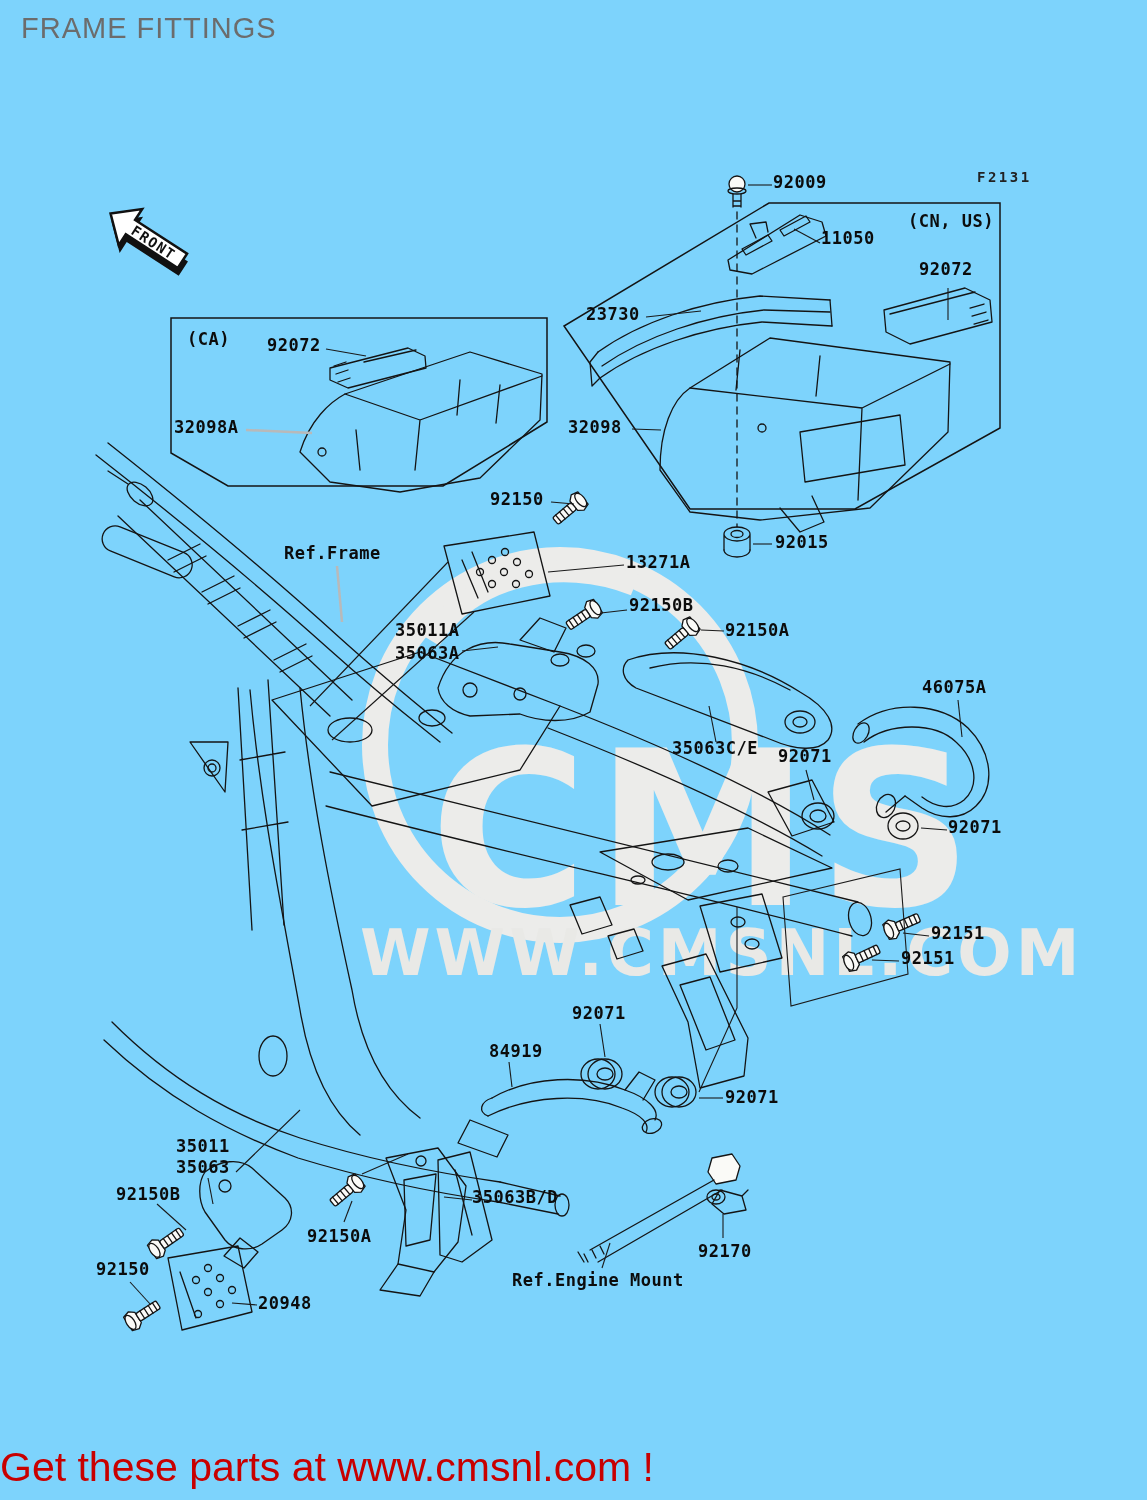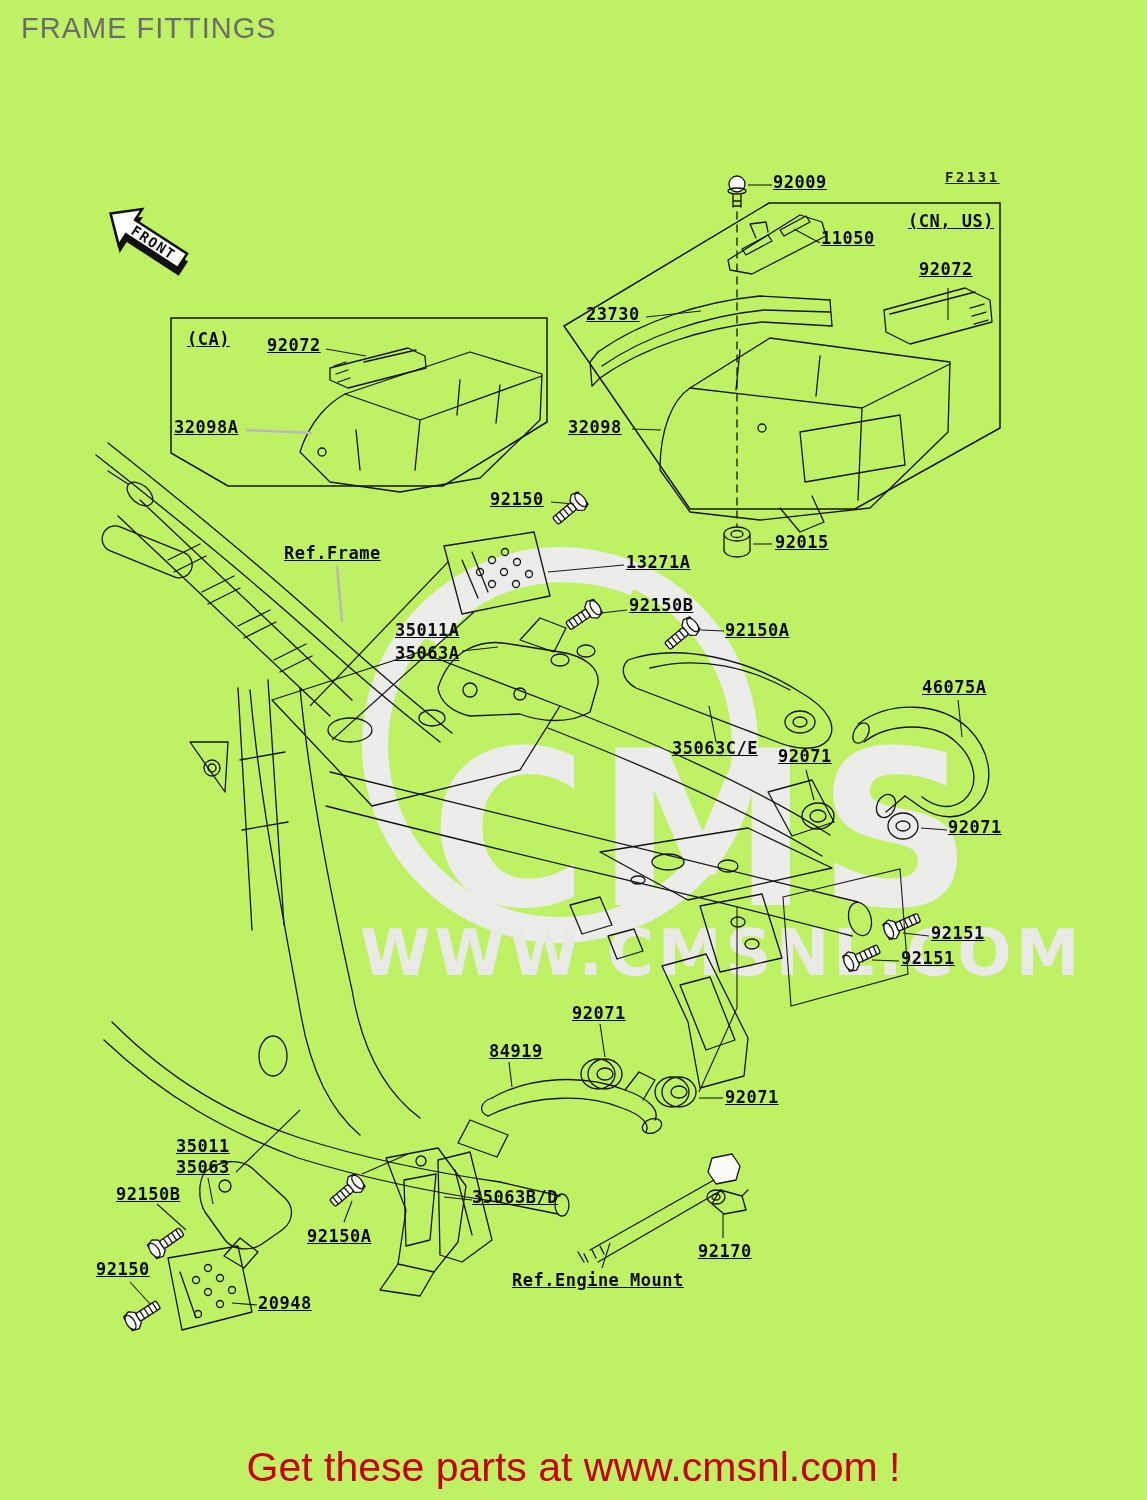--- a/index.html
+++ b/index.html
@@ -1,24 +1,24 @@
 <!DOCTYPE html>
 <html><head>
 <meta charset="utf-8">
 <style>
   html,body{margin:0;padding:0;background:#e9e9e9;}
-  .page{position:relative;width:1147px;height:1500px;background:#bef264;overflow:hidden;
+  .page{position:relative;width:1147px;height:1500px;background:#7dd3fc;overflow:hidden;
         font-family:"Liberation Sans", sans-serif;}
   .title{position:absolute;left:21px;top:12px;font:400 29px "Liberation Sans",sans-serif;
          color:#6c6c6c;letter-spacing:1px;}
   svg.diagram{position:absolute;left:0;top:0;}
   .co{position:absolute;font:700 17px "DejaVu Sans Mono",monospace;letter-spacing:.5px;
-      color:#0c0c0c;white-space:nowrap;text-decoration:underline;}
-  .fig{font:700 14px "DejaVu Sans Mono",monospace;letter-spacing:2.5px;color:#222;}
-  .footer{position:absolute;left:0;top:1444px;width:100%;text-align:center;
+      color:#0c0c0c;white-space:nowrap;}
+  .fig{font:700 14px "DejaVu Sans Mono",monospace;letter-spacing:2.5px;color:#222;margin-left:32px;}
+  .footer{position:absolute;left:0;top:1444px;width:100%;
           font:400 41px "Liberation Sans",sans-serif;color:#c80000;white-space:nowrap;}
 </style>
 </head>
 <body>
 
 <div class="page">
 
   <div class="title">FRAME FITTINGS</div>
 
   <svg class="diagram" width="1147" height="1500" viewBox="0 0 1147 1500">

